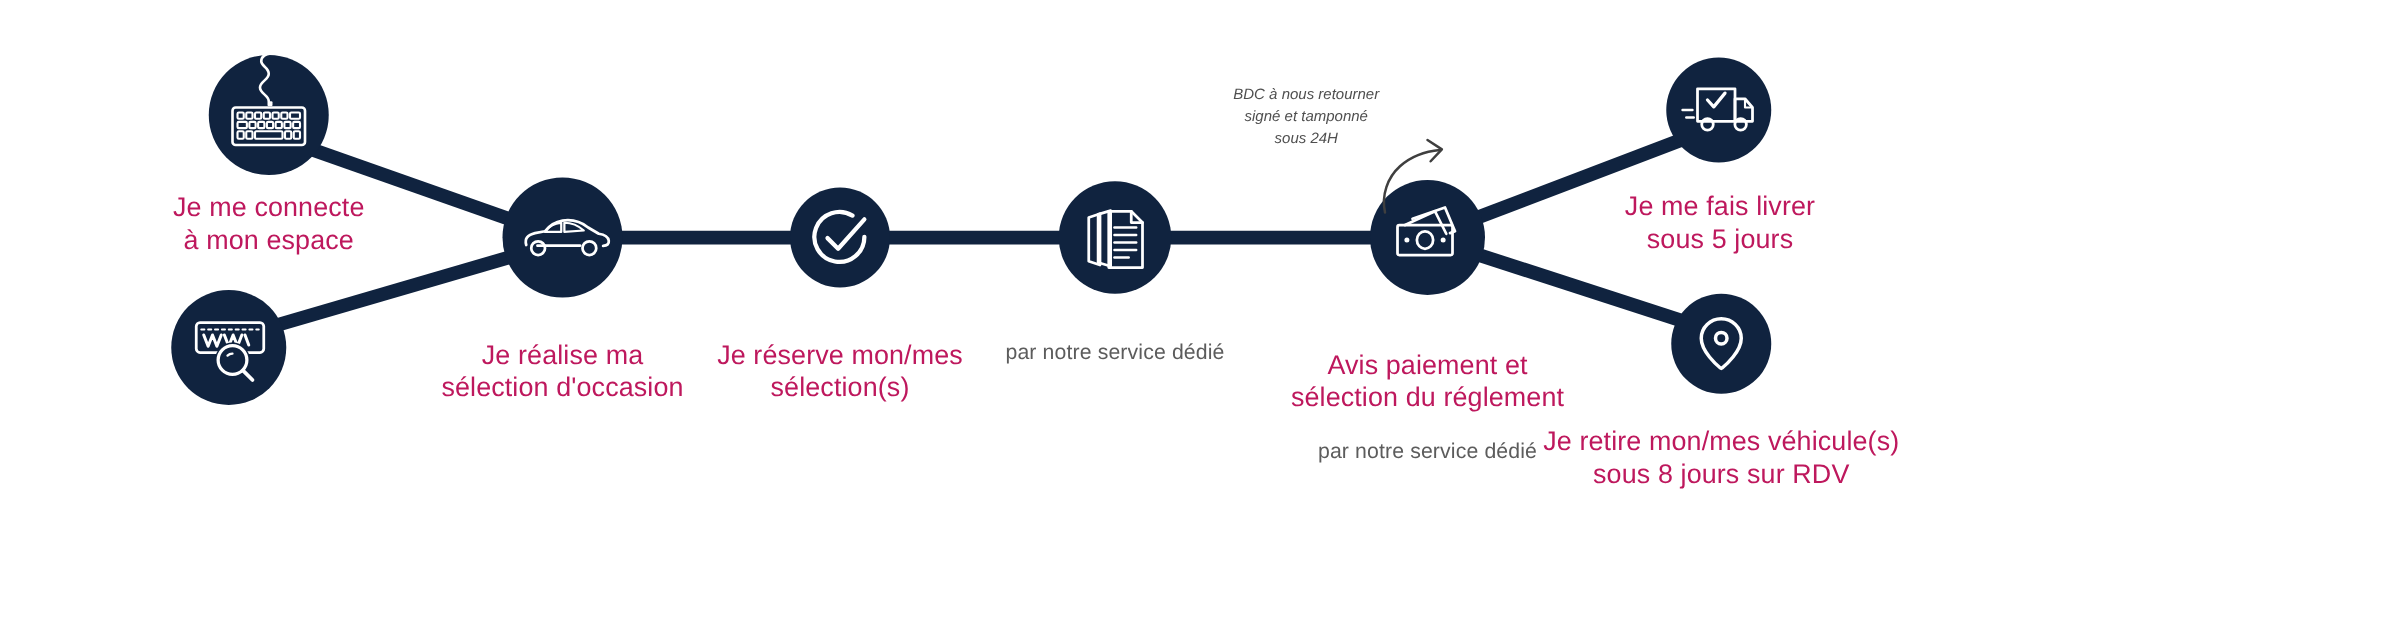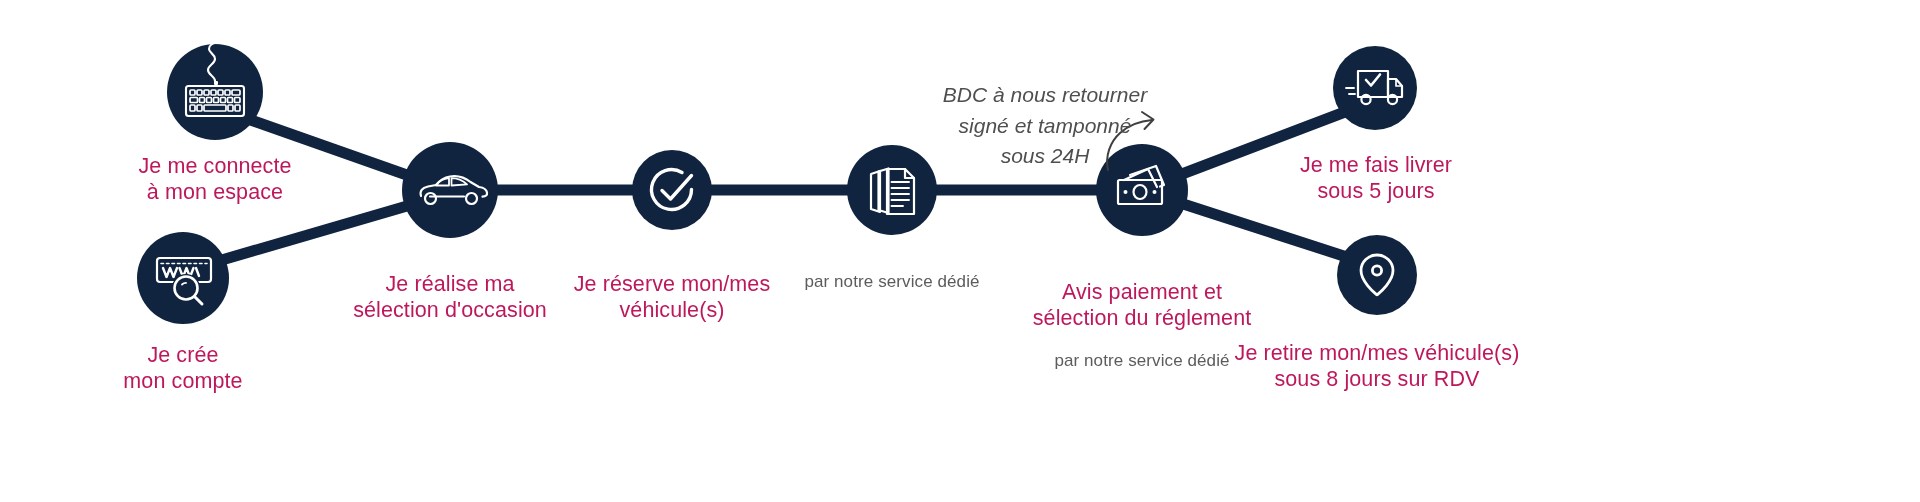--- a/index.html
+++ b/index.html
@@ -42,21 +42,21 @@
     display: block;
     font-size: 17px;
     color: #5c5c5c;
     margin-top: 1px;
     line-height: 1.2;
   }
   .annotation {
     position: absolute;
     text-align: center;
     font-style: italic;
-    font-size: 21px;
+    font-size: 12px;
     color: #4f4f4f;
     line-height: 1.45;
     white-space: pre-line;
   }
 </style>
 </head>
 <body>
 
 <div id="stage">
 
@@ -197,33 +197,29 @@
       <path d="M1142 112 l11.5 7.5 l-9 9.5"></path>
     </g>
 
   </svg>
 
   <div class="node-label" style="left:105px; top:133px; width:220px;">
     <span class="main">Je me connecte
 à mon espace</span>
   </div>
 
-  <div class="node-label" style="left:73px; top:322px; width:220px;">
-    <span class="main">Je crée
-mon compte</span>
-  </div>
 
   <div class="node-label" style="left:330px; top:251px; width:240px;">
     <span class="main">Je réalise ma
 sélection d'occasion</span>
   </div>
 
   <div class="node-label" style="left:562px; top:251px; width:220px;">
     <span class="main">Je réserve mon/mes
-véhicule(s)</span>
+sélection(s)</span>
   </div>
 
   <div class="node-label" style="left:772px; top:251px; width:240px;">
     <span class="sub">par notre service dédié</span>
   </div>
 
   <div class="node-label" style="left:1020px; top:259px; width:244px;">
     <span class="main">Avis paiement et
 sélection du réglement</span>
     <span class="sub">par notre service dédié</span>

